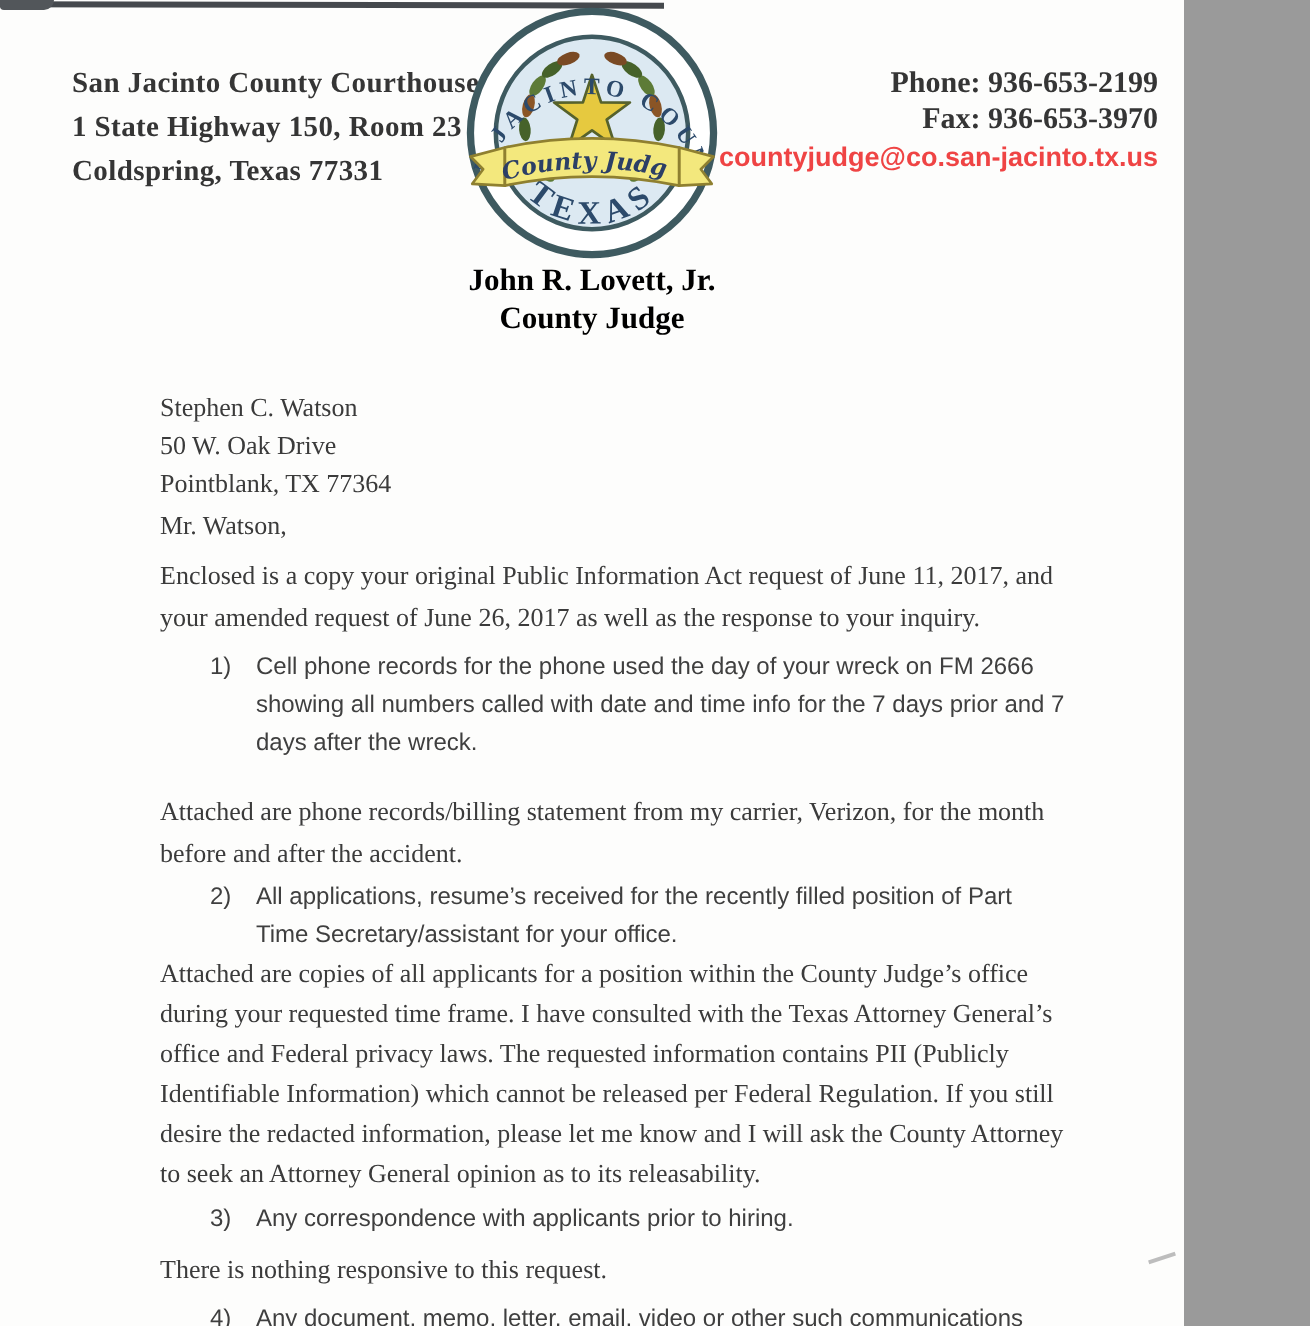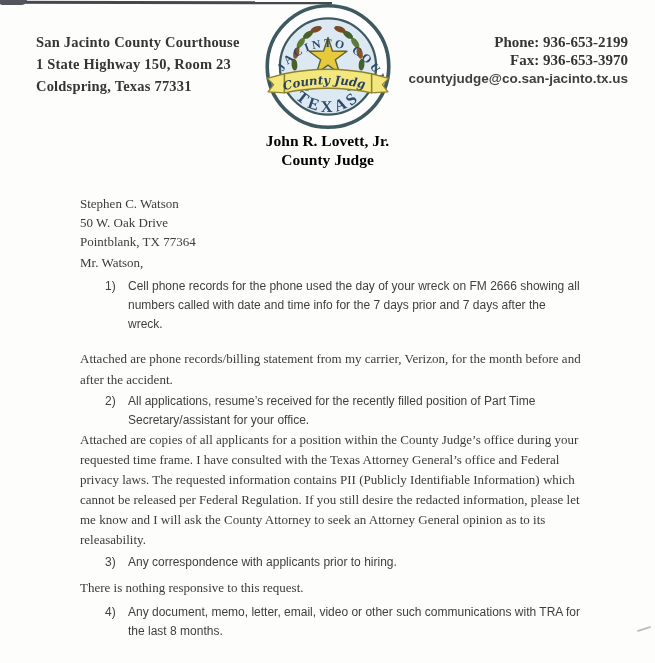--- a/index.html
+++ b/index.html
@@ -1,34 +1,34 @@
 <!DOCTYPE html>
 <html><head>
 <meta charset="utf-8">
 <style>
   html,body{margin:0;padding:0;background:#9a9a9a;}
   .page{
     position:relative;
-    width:655px;height:663px;
+    width:592px;height:663px;
     background:#fdfdfc;
     overflow:hidden;
     font-family:"Liberation Serif", serif;
     color:#3b3b3b;
   }
   
   .scan-top-line{position:absolute;top:1px;left:0;width:332px;height:2.5px;background:#45494d;transform:rotate(.12deg);}
   .scan-corner-blob{position:absolute;top:0;left:0;width:27px;height:5px;background:#52565a;border-radius:0 0 5px 2px;}
   .scan-right-tick{position:absolute;top:628px;right:4px;width:14px;height:2px;background:#bdbdbd;transform:rotate(-18deg);}
 
   
   .letterhead{position:relative;height:168px;}
   .sender{position:absolute;left:36px;top:31px;font-weight:bold;font-size:14.5px;line-height:22px;color:#353535;letter-spacing:.2px;}
-  .contact{position:absolute;right:27px;top:33px;text-align:right;color:#353535;}
+  .contact{position:absolute;right:13px;top:33px;text-align:right;color:#353535;}
   .contact .row{font-weight:bold;font-size:15px;line-height:18px;}
-  .contact .email{font-family:"Liberation Sans", sans-serif;font-size:13.5px;font-weight:600;margin-top:2px;color:#404040;}
+  .contact .email{font-family:"Liberation Sans", sans-serif;font-size:13.5px;font-weight:600;margin-top:2px;color:#ef4444;}
   .seal-block{position:absolute;left:50%;top:3px;transform:translateX(-50%);text-align:center;}
   .seal-block svg{display:block;margin:0 auto;}
   .judge{font-weight:bold;font-size:15.5px;line-height:19px;color:#000000;margin-top:1px;}
 
   
   .bodytext{padding:0 58px 0 80px;font-size:13px;line-height:21px;}
   .date{margin:4px 0 0 0;line-height:18px;}
   .recipient{margin-top:26px;line-height:19px;}
   .salutation{margin:3px 0 0 0;line-height:18px;}
   p.para{margin:5px 0 0 0;line-height:21px;}
@@ -129,20 +129,21 @@
   <div class="bodytext">
 
     <div class="recipient">
       <div>Stephen C. Watson</div>
       <div>50 W. Oak Drive</div>
       <div>Pointblank, TX 77364</div>
     </div>
 
     <p class="salutation">Mr. Watson,</p>
 
+    <p class="para" id="para1">Enclosed is a copy your original Public Information Act request of June 11, 2017, and your amended request of June 26, 2017 as well as the response to your inquiry.</p>
 
     <div class="item" id="item1">
       <span class="num">1)</span>
       <span class="itxt">Cell phone records for the phone used the day of your wreck on FM 2666 showing all numbers called with date and time info for the 7 days prior and 7 days after the wreck.</span>
     </div>
 
     <p class="para" id="para2">Attached are phone records/billing statement from my carrier, Verizon, for the month before and after the accident.</p>
 
     <div class="item" id="item2">
       <span class="num">2)</span>

